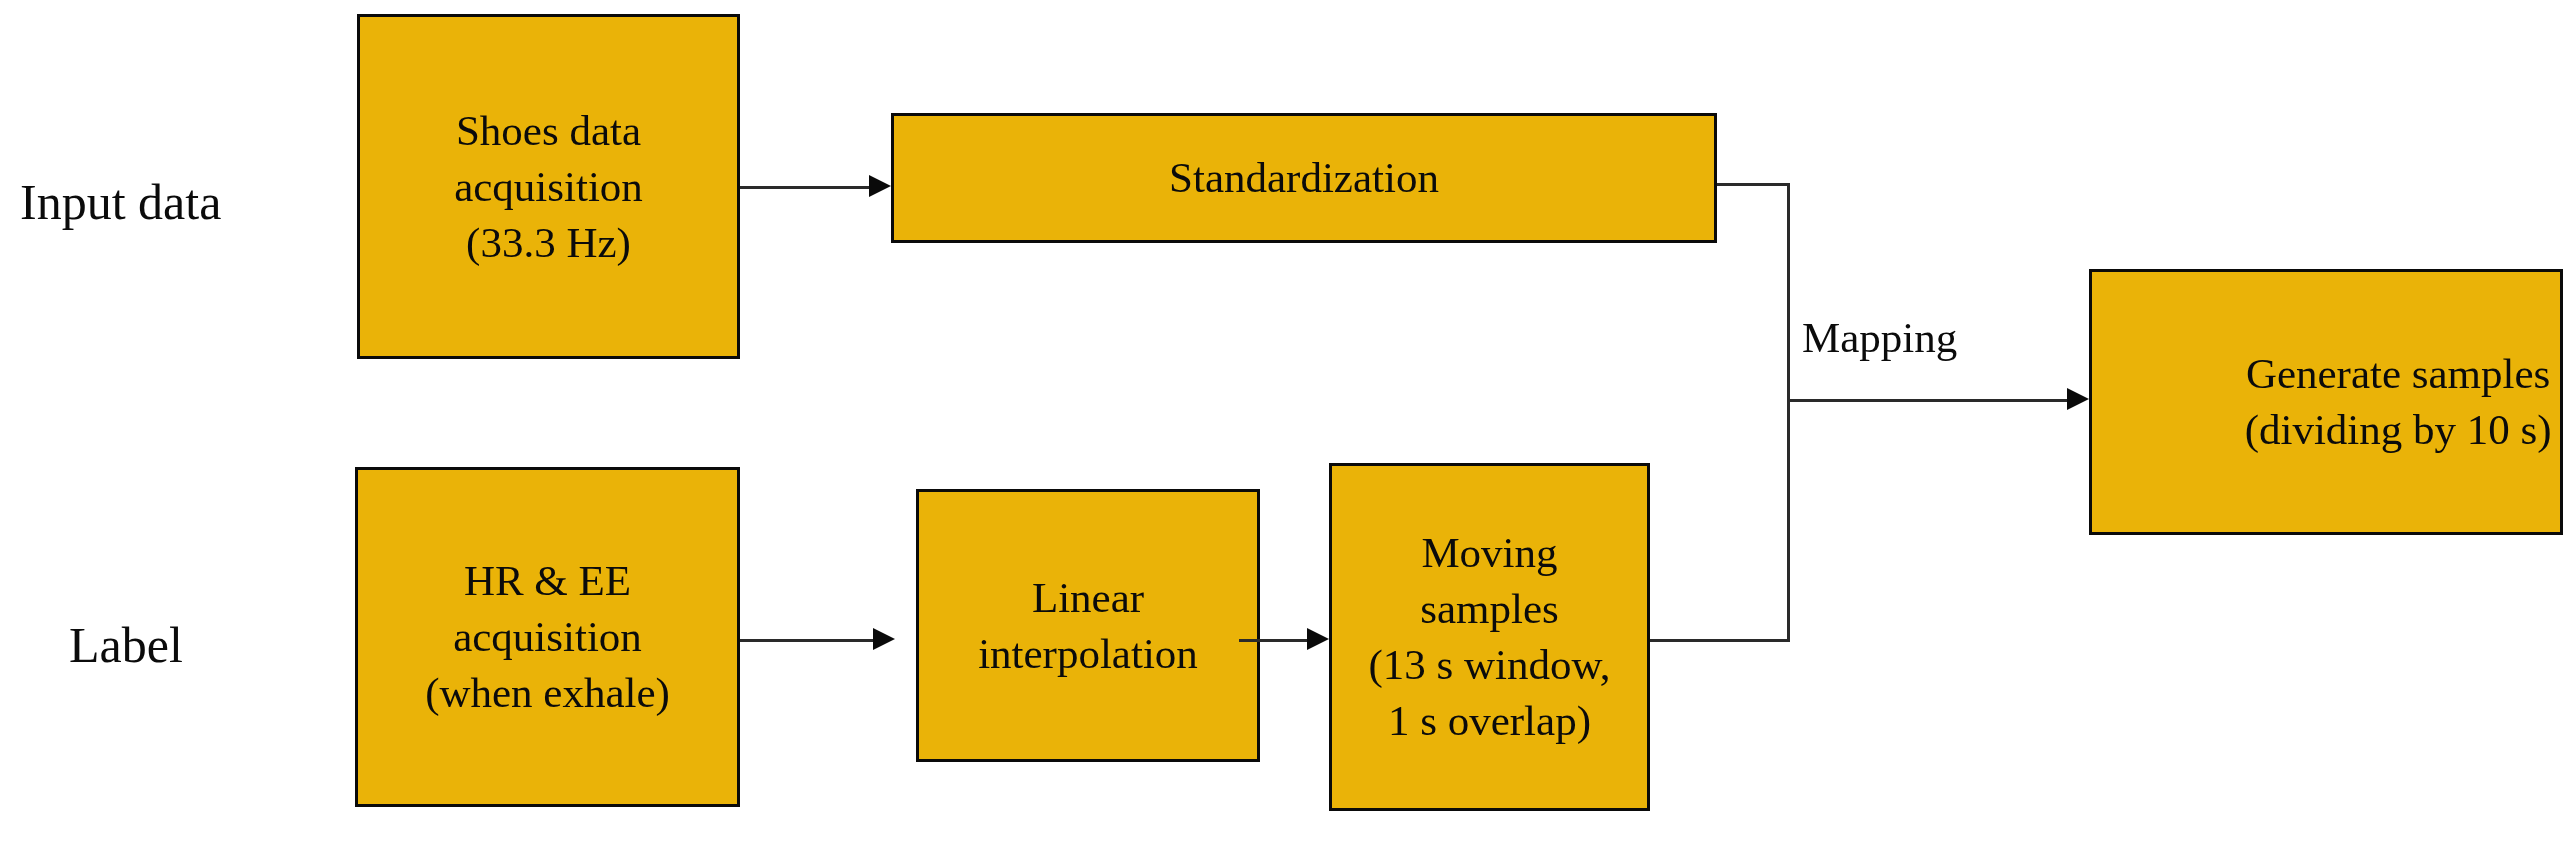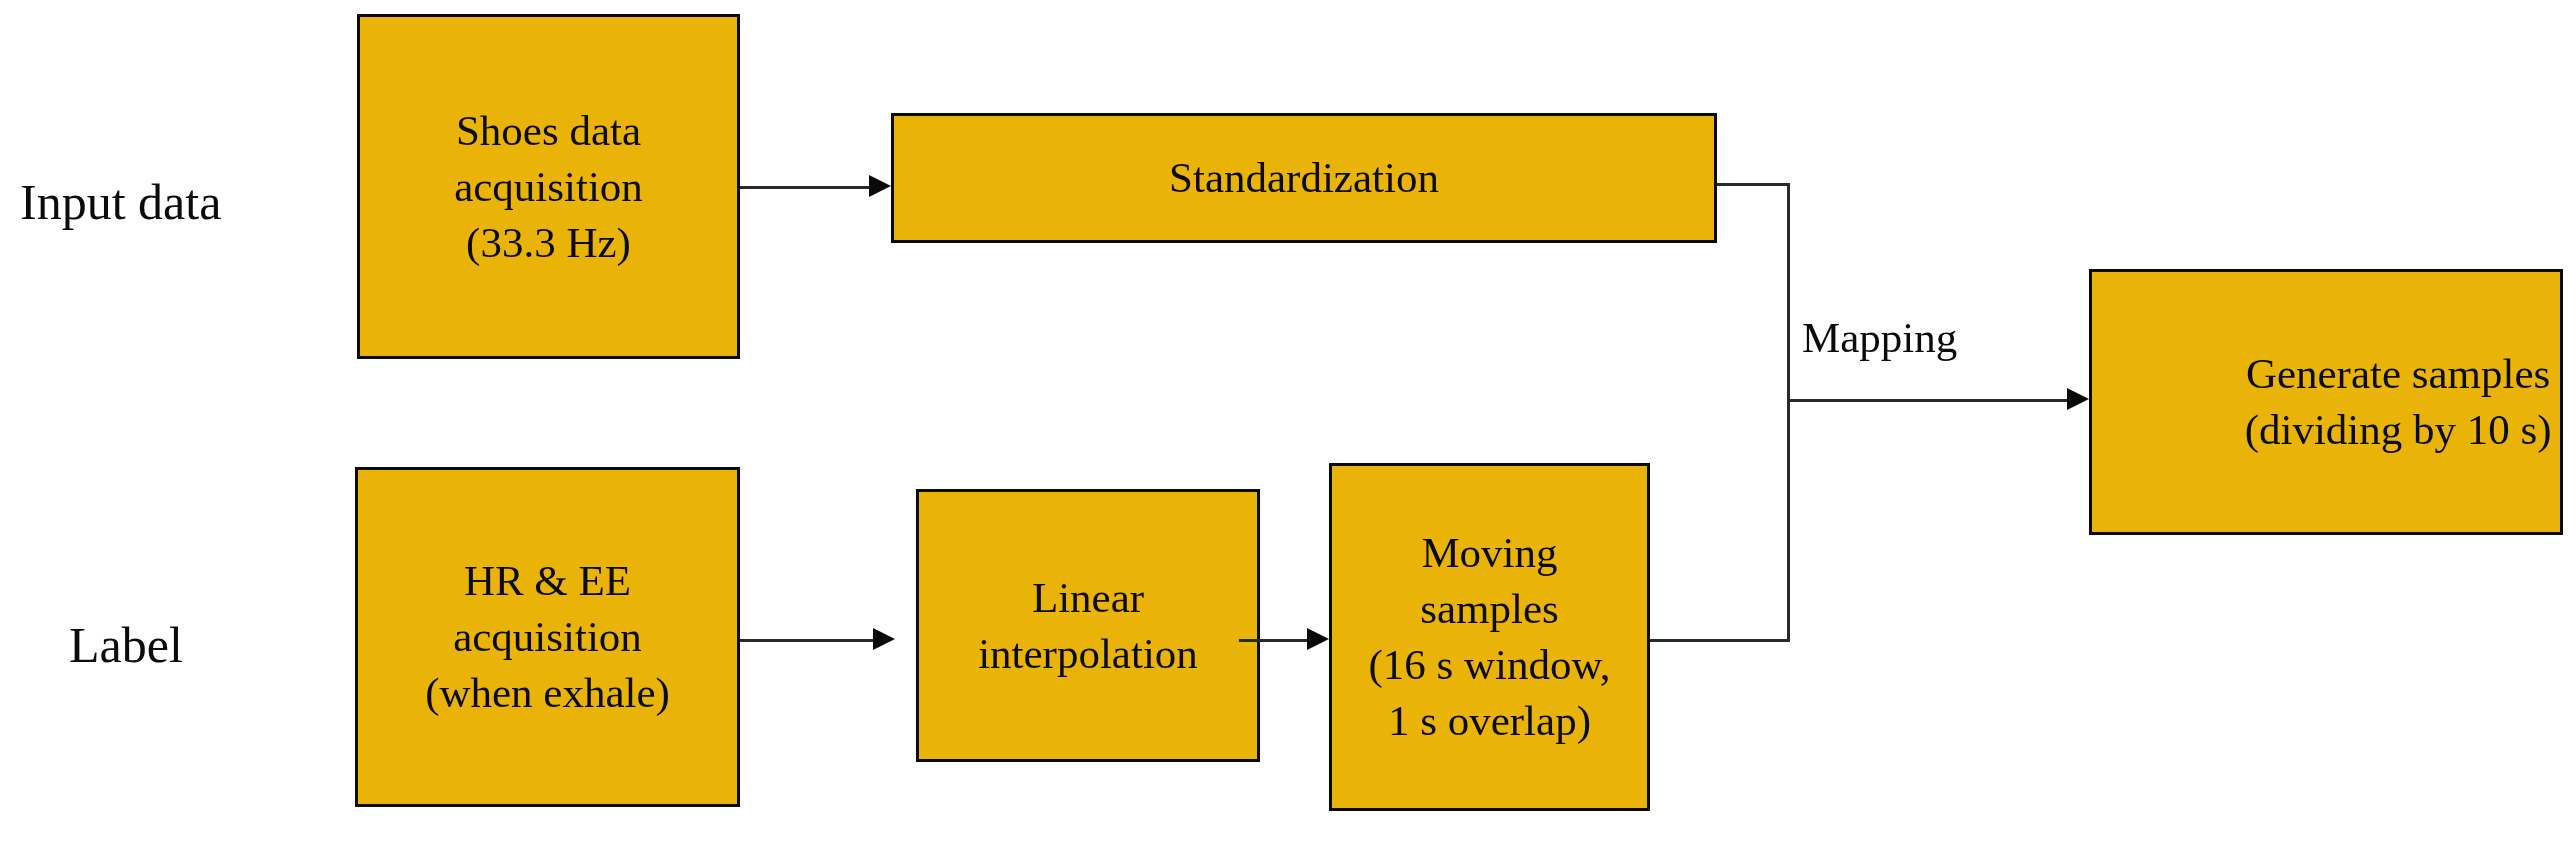--- a/index.html
+++ b/index.html
@@ -139,21 +139,21 @@
     <span class="node-text">
       <span>Linear</span><br>
       <span>interpolation</span>
     </span>
   </div>
 
   <div class="node" id="node-moving">
     <span class="node-text">
       <span>Moving</span><br>
       <span>samples</span><br>
-      <span>(16 s window,</span><br>
+      <span>(13 s window,</span><br>
       <span>1 s overlap)</span>
     </span>
   </div>
 
   <div class="conn-line conn-h" id="edge1-line"></div>
   <div class="arrowhead" id="edge1-head"></div>
 
   <div class="conn-line conn-h" id="edge2-line"></div>
   <div class="arrowhead" id="edge2-head"></div>
 

